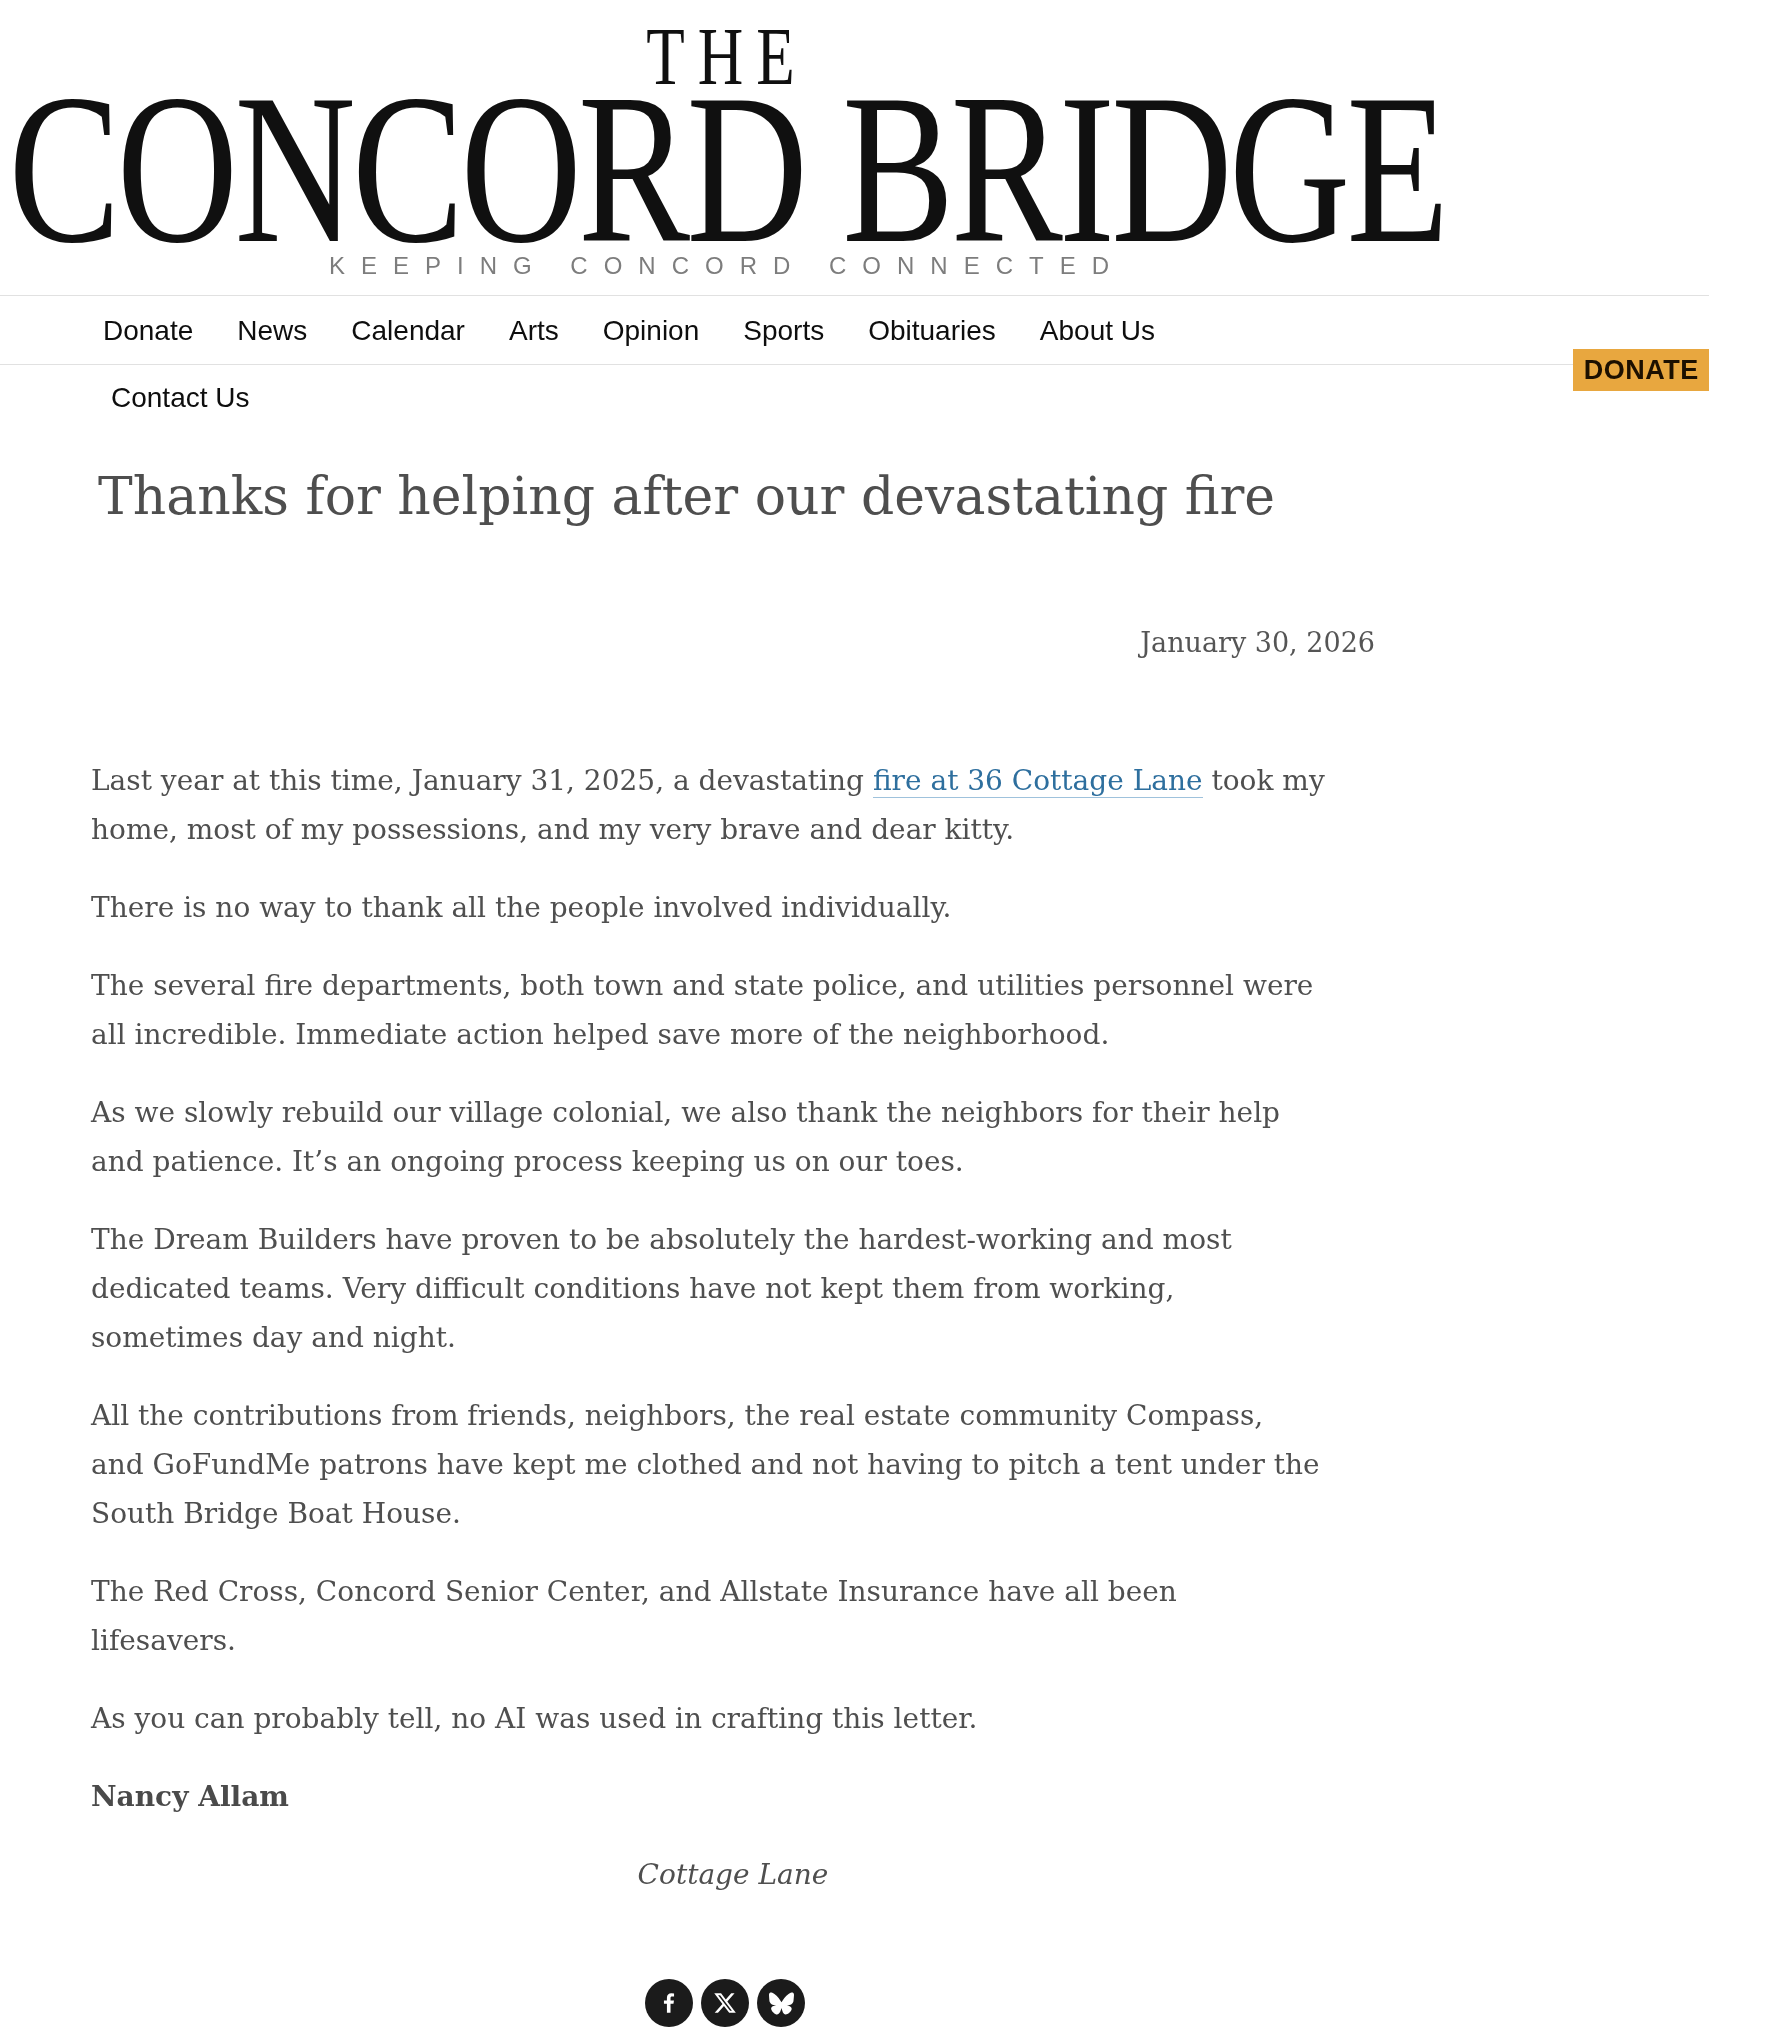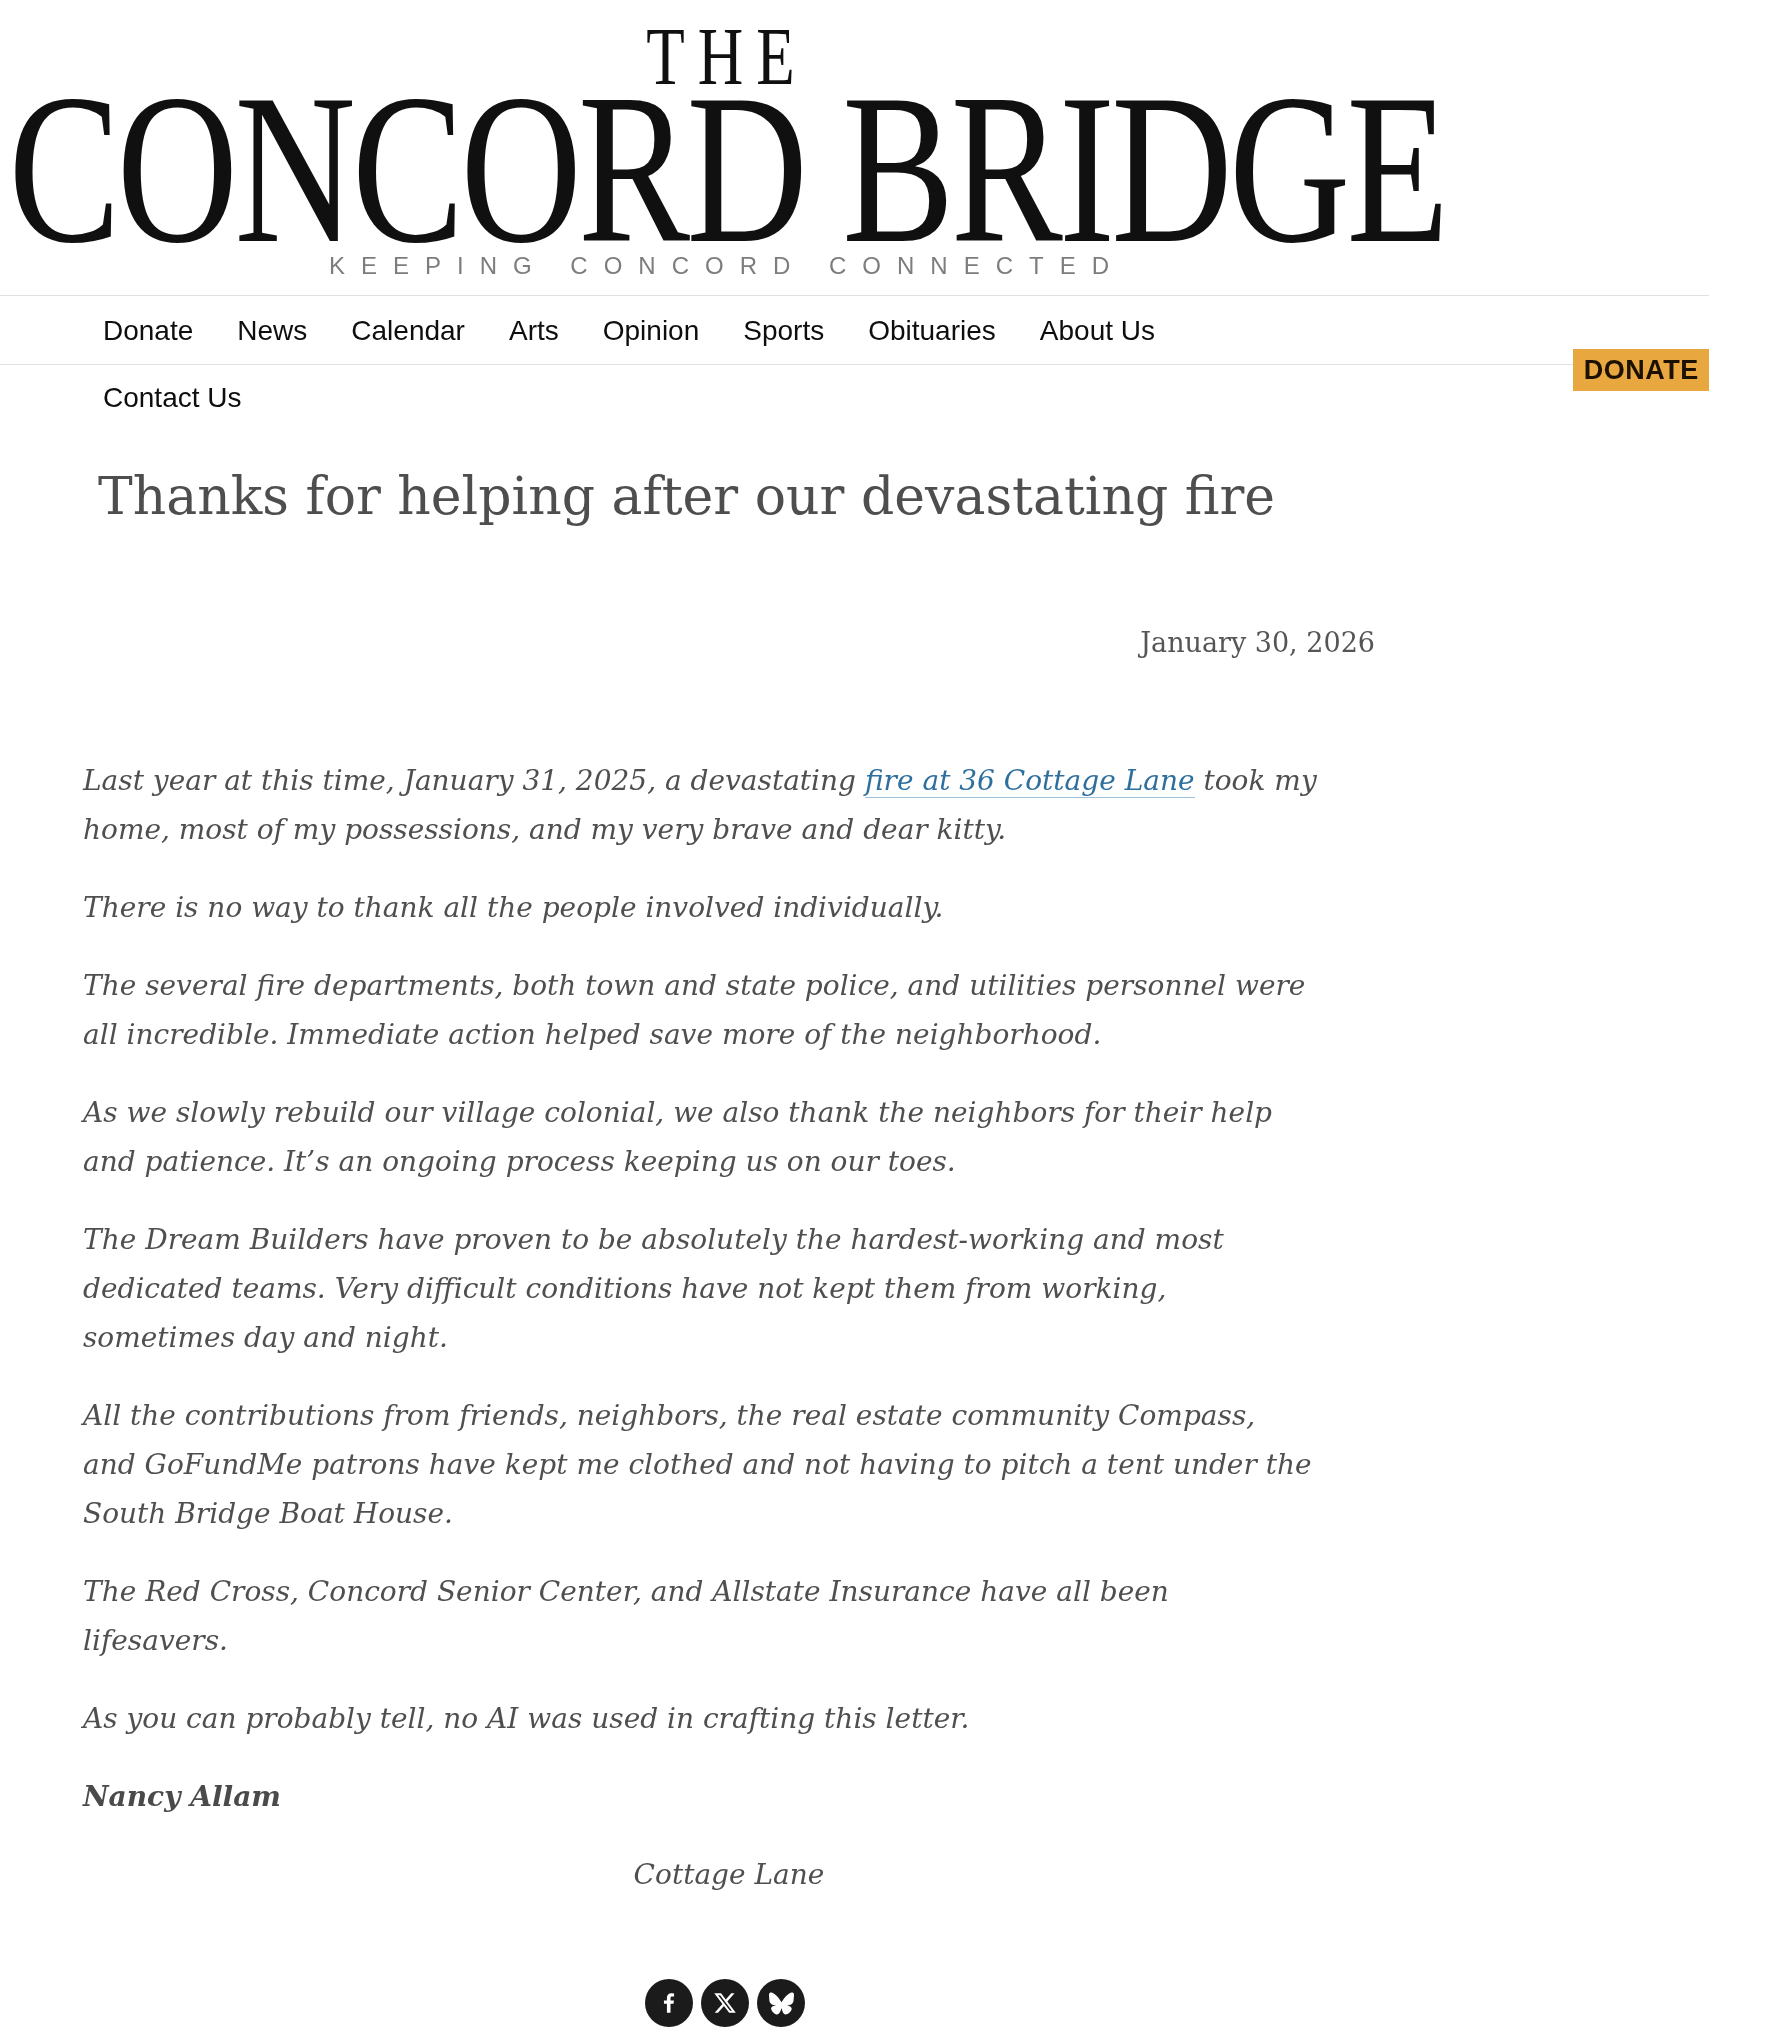--- a/index.html
+++ b/index.html
@@ -25,35 +25,35 @@
   
   .nav{
     position:relative;width:1709px;margin-top:15px;
     font-family:"Liberation Sans", sans-serif;font-size:28px;color:#0e0e0e;
   }
   .nav-row1{
     display:flex;gap:44px;padding:18.6px 0 17px 103px;
     border-top:1.9px solid #e1e1e1;border-bottom:1.9px solid #e1e1e1;
   }
   .nav-link{cursor:pointer;line-height:32px;}
-  .nav-row2{padding:17px 0 18.6px 103px;}
+  .nav-row2{padding:17px 0 18.6px 103px;margin-left:8px;}
   .donate-btn{
     position:absolute;right:0;top:54px;background:#E8A73F;color:#1c1000;
     font-family:"Liberation Sans", sans-serif;font-weight:bold;font-size:27px;
     line-height:27px;padding:7.5px 10.3px;border:none;letter-spacing:0.5px;cursor:pointer;
   }
   
   .article{margin-left:75px;width:1300px;color:#4f4f4f;}
   .article h1{
     font-family:"DejaVu Serif", serif;font-weight:400;font-size:52px;
     color:#4e4e4e;margin:34px 0 4px 23px;line-height:60px;
   }
   .date{text-align:right;font-size:27px;line-height:32px;color:#555555;margin-top:101px;}
   .body p{
-    font-size:28px;line-height:49px;margin:0 0 29px 8px;white-space:pre-wrap;font-style:italic;
+    font-size:28px;line-height:49px;margin:0 0 29px 16px;white-space:pre-wrap;
   }
   .body .first-p{margin-top:97px;}
   .inline-link{
     color:#2E6F9E;text-decoration:none;border-bottom:1.9px solid #9fc2dc;cursor:pointer;
   }
   .sig{font-weight:bold;color:#4a4a4a;}
   .addr{font-style:italic;text-align:center;}
   
   .social{display:flex;justify-content:center;gap:8.4px;margin-top:80px;width:1300px;}
   .social a{

